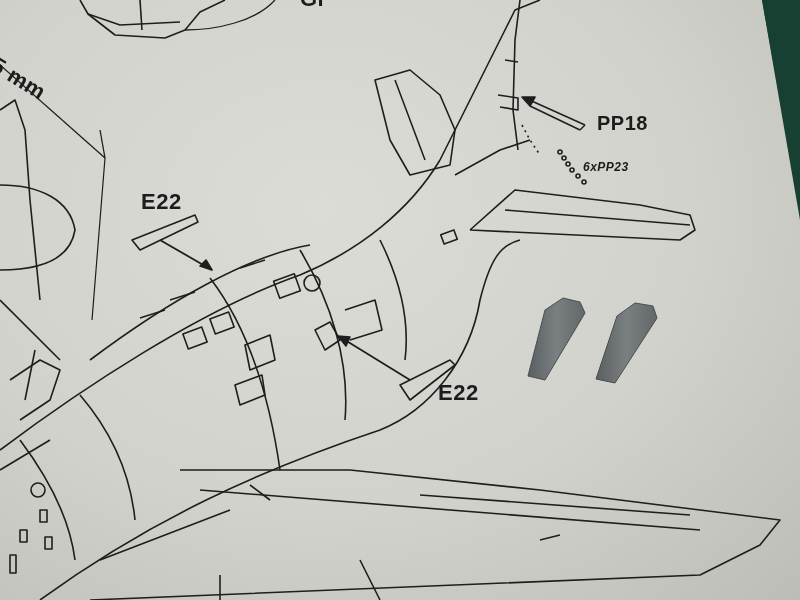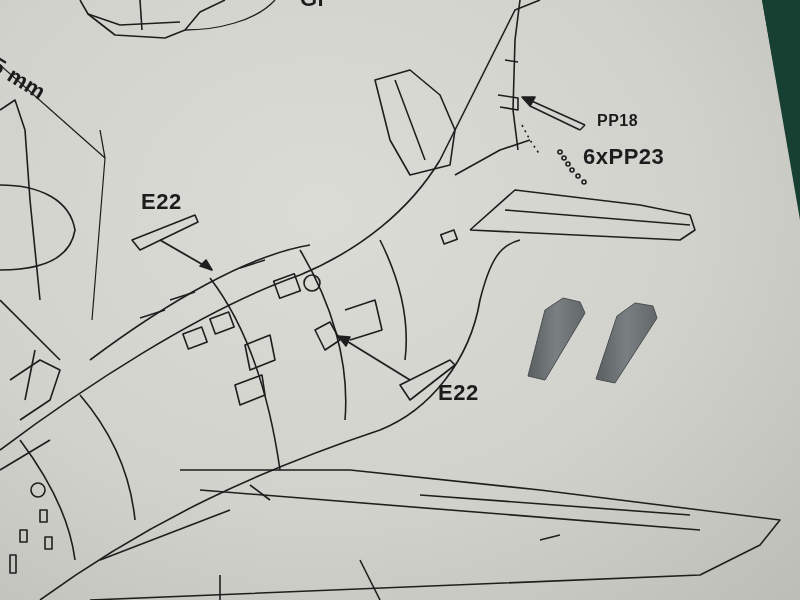--- a/index.html
+++ b/index.html
@@ -2,22 +2,22 @@
 <html><head>
 <meta charset="utf-8">
 <style>
   html, body { margin:0; padding:0; }
   body { width:800px; height:600px; overflow:hidden; background:#cfcfca; font-family:"Liberation Sans", sans-serif; }
   .scene { position:relative; width:800px; height:600px; overflow:hidden;
     background: radial-gradient(ellipse at 40% 35%, #dcdcd7 0%, #d2d2cd 55%, #bdbdb8 100%); }
   .green-edge { position:absolute; top:0; right:0; width:60px; height:600px; }
   svg.drawing { position:absolute; left:0; top:0; }
   .label { position:absolute; color:#1c1c1c; font-weight:bold; letter-spacing:0.5px; }
-  .lbl-pp18 { left:597px; top:112px; font-size:16px; }
-  .lbl-pp23 { left:583px; top:144px; font-size:22px; }
+  .lbl-pp18 { left:597px; top:112px; font-size:20px; }
+  .lbl-pp23 { left:583px; top:160px; font-size:12px;font-style:italic; }
   .lbl-e22a { left:141px; top:189px; font-size:22px; }
   .lbl-e22b { left:438px; top:380px; font-size:22px; }
   .lbl-mm   { left:0px;  top:52px;  font-size:22px; transform:rotate(32deg); transform-origin:left top; }
   .lbl-c    { left:300px; top:-14px; font-size:22px; }
 </style>
 </head>
 <body>
 
 <div class="scene">
 

